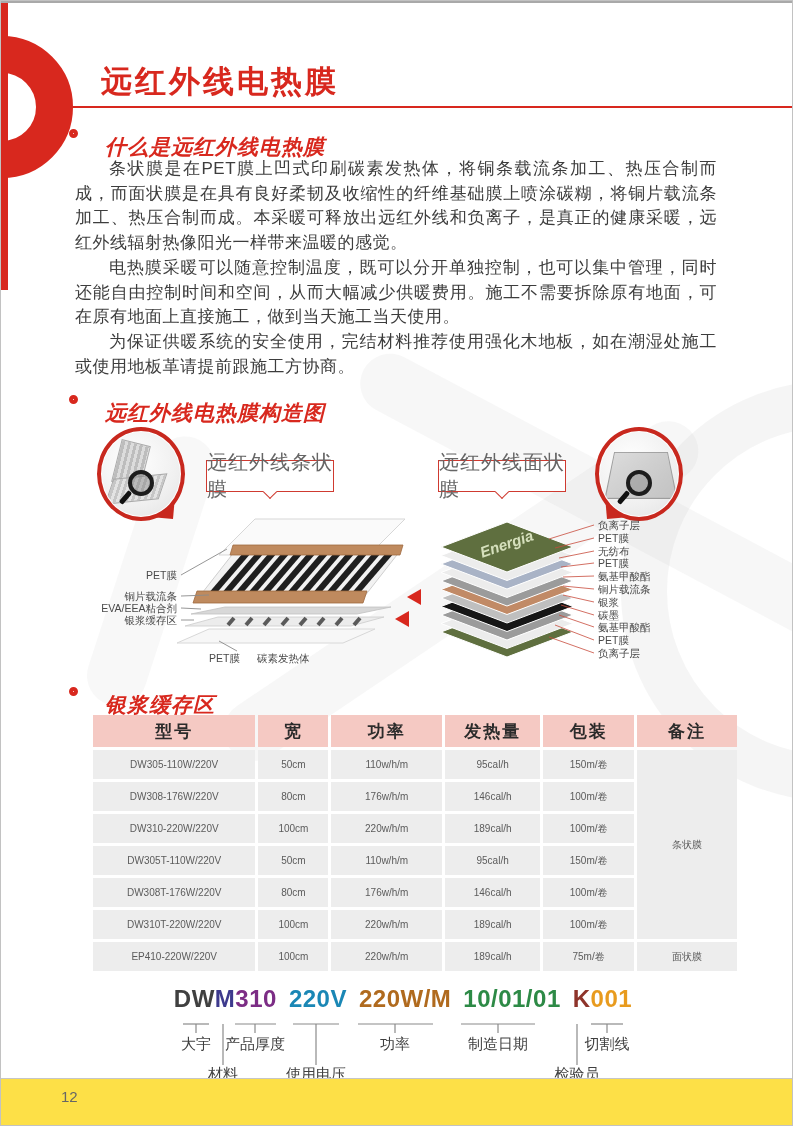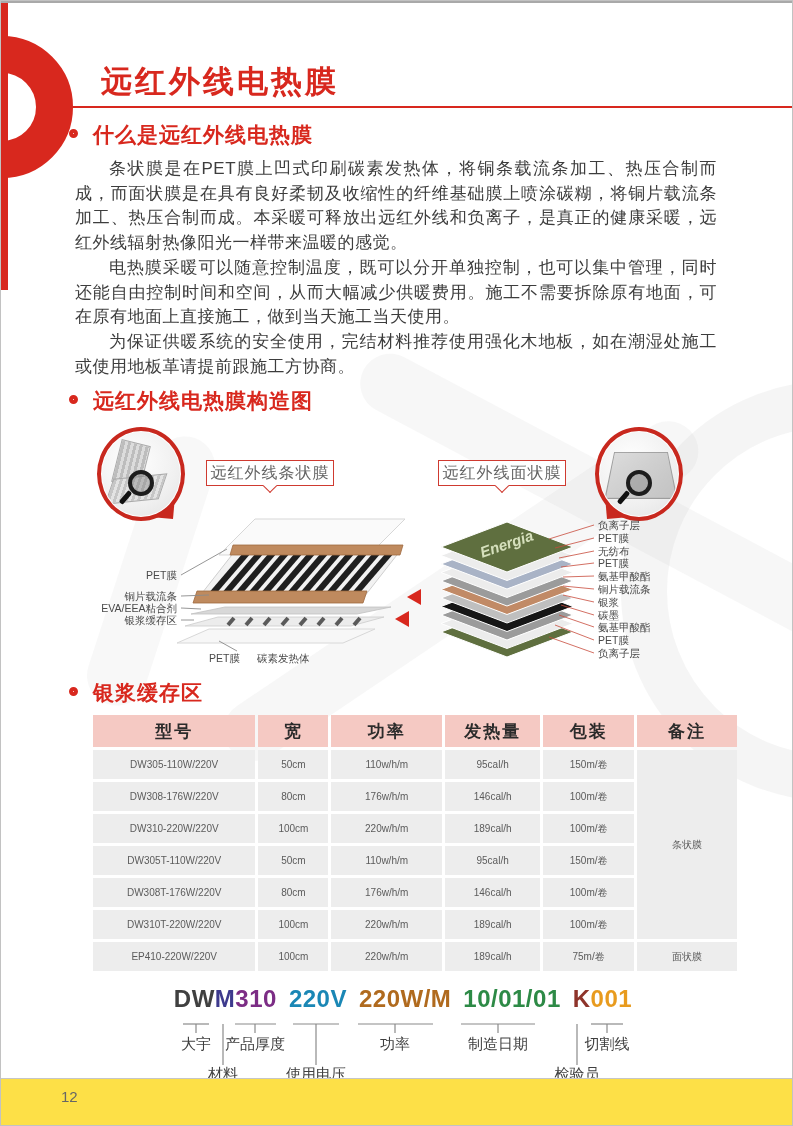--- a/index.html
+++ b/index.html
@@ -18,21 +18,21 @@
   .wm-bar2{left:330px;top:470px;width:560px;height:60px;background:rgba(190,190,190,.12);
         border-radius:40px;transform:rotate(28deg);}
   .wm-bar3{left:120px;top:430px;width:60px;height:280px;background:rgba(190,190,190,.10);
         border-radius:40px;transform:rotate(18deg);}
 
   .page-title{position:absolute;left:100px;top:60px;margin:0;font-size:31px;font-weight:bold;
         color:#d8281e;letter-spacing:3px;z-index:4;}
   .title-underline{position:absolute;left:70px;top:105px;width:723px;height:2px;background:#d8281e;z-index:4;}
 
   .bullet{position:absolute;width:9px;height:9px;border:4px solid #d8281e;border-radius:50%;z-index:4;background:#fff;}
-  .sec-h{position:absolute;margin:0;font-size:21px;font-weight:bold;color:#d8281e;letter-spacing:1px;z-index:4;}
+  .sec-h{position:absolute;margin:12px;font-size:21px;font-weight:bold;color:#d8281e;letter-spacing:1px;z-index:4;font-style:italic;}
 
   .intro-text{position:absolute;left:74px;top:156px;width:642px;z-index:4;}
   .intro-text p{margin:0;font-size:17px;line-height:24.7px;color:#3d3d3d;text-align:justify;
         text-indent:2em;letter-spacing:.5px;}
 
   
   .badge{position:absolute;width:88px;height:94px;border:4px solid #c8281e;border-radius:50%;
         background:#fdfdfd;z-index:4;}
   .badge .tail{position:absolute;width:0;height:0;border:12px solid transparent;border-top-color:#c8281e;}
   .badge.badge-left .tail{bottom:-14px;right:-4px;transform:rotate(-40deg);}
@@ -43,22 +43,22 @@
         repeating-linear-gradient(90deg,#bdbdbd 0 3px,#dcdcdc 3px 6px);transform:rotate(14deg);border:1px solid #aaa;}
   .film-b{position:absolute;left:8px;top:44px;width:52px;height:26px;background:
         repeating-linear-gradient(90deg,#c6c6c6 0 3px,#e3e3e3 3px 6px);transform:skewX(-24deg) rotate(-6deg);border:1px solid #aaa;}
   .sheet-a{position:absolute;left:10px;top:14px;width:62px;height:52px;background:
         linear-gradient(135deg,#dcdcdc,#c3c3c3);border:1px solid #9d9d9d;transform:perspective(80px) rotateX(28deg);}
   .mag{position:absolute;width:26px;height:26px;border:4px solid #1d1d1d;border-radius:50%;
         background:rgba(110,110,110,.35);left:26px;top:38px;}
   .mag::after{content:'';position:absolute;width:5px;height:15px;background:#111;left:-9px;top:16px;
         transform:rotate(40deg);border-radius:2px;}
 
-  .tag{position:absolute;width:128px;height:26px;border:1px solid #cf3a30;background:#fff;z-index:4;
-        display:flex;align-items:center;justify-content:center;font-size:16px;color:#666;letter-spacing:1px;}
+  .tag{position:absolute;width:128px;height:32px;border:1px solid #cf3a30;background:#fff;z-index:4;
+        display:flex;align-items:center;justify-content:center;font-size:20px;color:#666;letter-spacing:1px;}
   .tag::after{content:'';position:absolute;left:50%;bottom:-6px;width:9px;height:9px;background:#fff;
         border-right:1px solid #cf3a30;border-bottom:1px solid #cf3a30;transform:translateX(-50%) rotate(45deg);}
 
   .diagram-svg{position:absolute;z-index:4;}
 
   
   .spec-table{position:absolute;left:89px;top:711px;width:650px;border-collapse:separate;border-spacing:3px;z-index:4;}
   .spec-table th{background:#f5c9c3;font-size:17px;font-weight:bold;color:#2b2b2b;height:32px;letter-spacing:2px;}
   .spec-table td{background:#ededed;font-size:10px;color:#5b5b5b;height:29px;text-align:center;}
 

